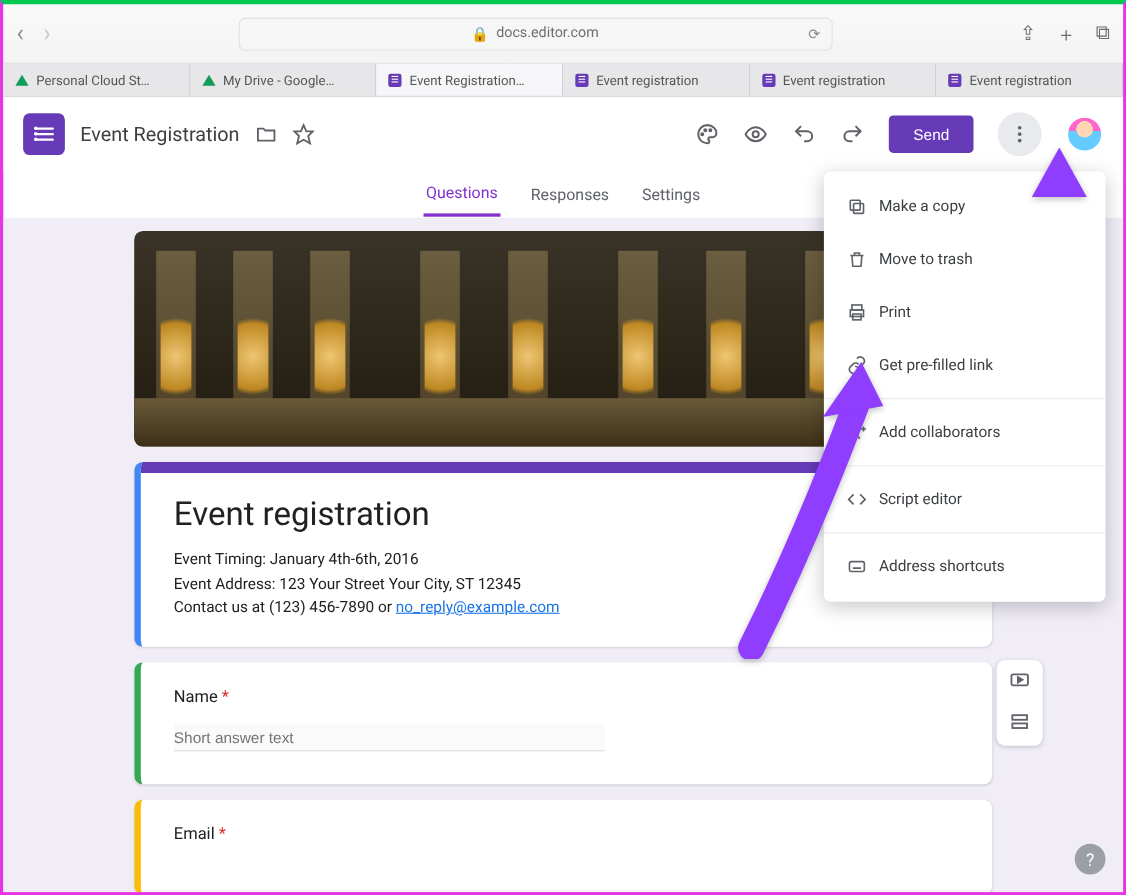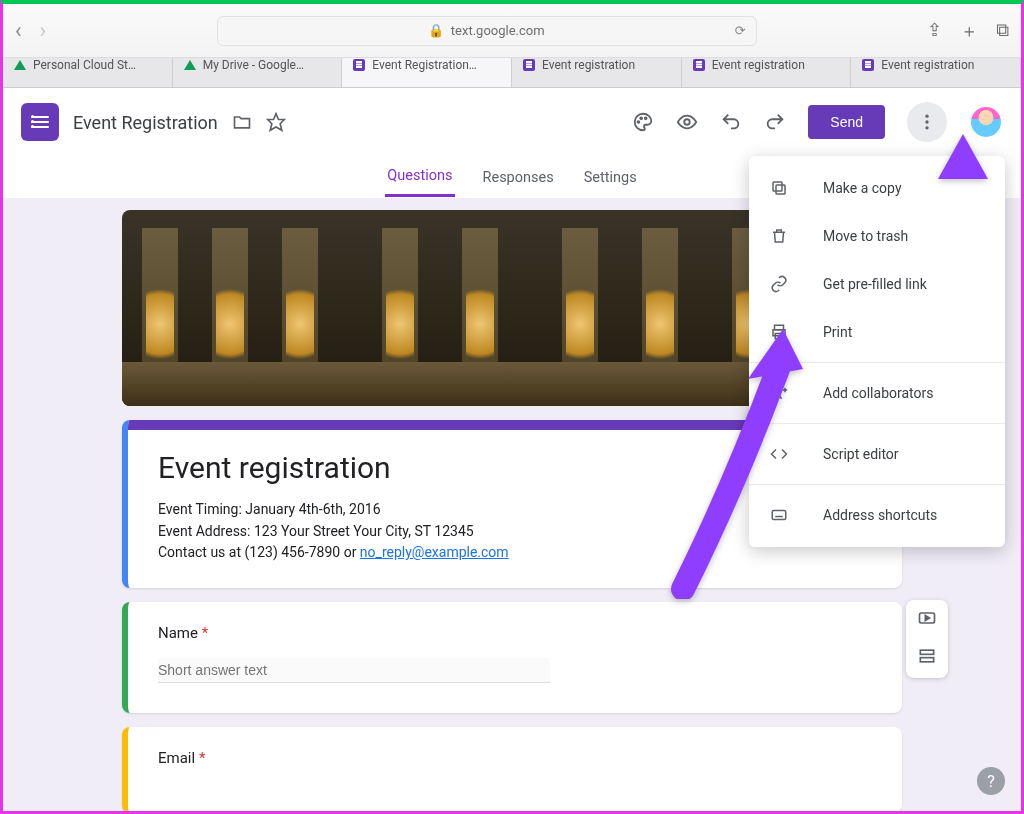--- a/index.html
+++ b/index.html
@@ -47,20 +47,21 @@
   .tabs-row {
     height: 30px;
     background: #e7e7e9;
     display: flex;
     border-bottom: 1px solid #ccc;
   }
   .tab {
     flex: 1;
     max-width: 180px;
     display: flex;
+    align-items: center;
     gap: 6px;
     padding: 0 10px;
     font-size: 12px;
     color: #555;
     border-right: 1px solid #cfcfd2;
     background: #e7e7e9;
     white-space: nowrap;
     overflow: hidden;
   }
   .tab.active { background: #f6f6f8; }
@@ -161,21 +162,21 @@
     padding: 8px 0; display: flex; flex-direction: column; align-items: center; gap: 14px;
   }
   .side-toolbar .sicon { color: #5f6368; cursor: pointer; }
   
   .menu {
     position: absolute; top: 152px; right: 16px; width: 256px;
     background: #fff; border-radius: 6px;
     box-shadow: 0 4px 18px rgba(0,0,0,.22);
     padding: 8px 0; z-index: 50;
   }
-  .menu-item { display: flex; align-items: center; gap: 34px; padding: 14px 20px; font-size: 14px; color: #3c4043; cursor: pointer; }
+  .menu-item { display: flex; align-items: center; gap: 10px; padding: 14px 20px; font-size: 14px; color: #3c4043; cursor: pointer; }
   .menu-sep { height: 1px; background: #e8eaed; margin: 6px 0; }
   .micon { width: 20px; height: 20px; color: #5f6368; display:flex; align-items:center; justify-content:center; }
   
   .arrow {
     position: absolute; z-index: 60; pointer-events: none;
   }
   .arrow svg { filter: drop-shadow(0 2px 3px rgba(0,0,0,.25)); }
   
   .help {
     position: absolute; right: 16px; bottom: 16px;
@@ -186,21 +187,21 @@
 </head>
 <body>
 
 <div class="browser-top">
   <div class="nav-arrows">
     <span>‹</span>
     <span style="color:#c7c7c9">›</span>
   </div>
   <div class="addr-bar">
     <span>🔒</span>
-    <span>text.google.com</span>
+    <span>docs.editor.com</span>
     <span class="reload">⟳</span>
   </div>
   <div class="top-right-icons">
     <span>⇪</span>
     <span>＋</span>
     <span>⧉</span>
   </div>
 </div>
 
 <div class="tabs-row" id="tabs-row">
@@ -377,35 +378,35 @@
     <span class="micon">
         <svg width="18" height="18" viewBox="0 0 24 24" fill="none" stroke="currentColor" stroke-width="2">
           <path d="M4 7h16M9 7V4h6v3M6 7l1 13h10l1-13"></path>
         </svg>
       </span>
     <span>Move to trash</span>
   </div>
   <div class="menu-item">
     <span class="micon">
         <svg width="18" height="18" viewBox="0 0 24 24" fill="none" stroke="currentColor" stroke-width="2">
-          <path d="M10 13a5 5 0 0 0 7 0l3-3a5 5 0 0 0-7-7l-1 1"></path>
-          <path d="M14 11a5 5 0 0 0-7 0l-3 3a5 5 0 0 0 7 7l1-1"></path>
-        </svg>
-      </span>
-    <span>Get pre-filled link</span>
-  </div>
-  <div class="menu-item">
-    <span class="micon">
-        <svg width="18" height="18" viewBox="0 0 24 24" fill="none" stroke="currentColor" stroke-width="2">
           <rect x="6" y="3" width="12" height="6"></rect>
           <rect x="4" y="9" width="16" height="8"></rect>
           <rect x="7" y="14" width="10" height="7"></rect>
         </svg>
       </span>
     <span>Print</span>
+  </div>
+  <div class="menu-item">
+    <span class="micon">
+        <svg width="18" height="18" viewBox="0 0 24 24" fill="none" stroke="currentColor" stroke-width="2">
+          <path d="M10 13a5 5 0 0 0 7 0l3-3a5 5 0 0 0-7-7l-1 1"></path>
+          <path d="M14 11a5 5 0 0 0-7 0l-3 3a5 5 0 0 0 7 7l1-1"></path>
+        </svg>
+      </span>
+    <span>Get pre-filled link</span>
   </div>
   <div class="menu-sep"></div>
   <div class="menu-item">
     <span class="micon">
         <svg width="18" height="18" viewBox="0 0 24 24" fill="none" stroke="currentColor" stroke-width="2">
           <circle cx="9" cy="8" r="3"></circle>
           <path d="M3 20c0-3 3-5 6-5s6 2 6 5"></path>
           <path d="M17 8h6M20 5v6"></path>
         </svg>
       </span>

